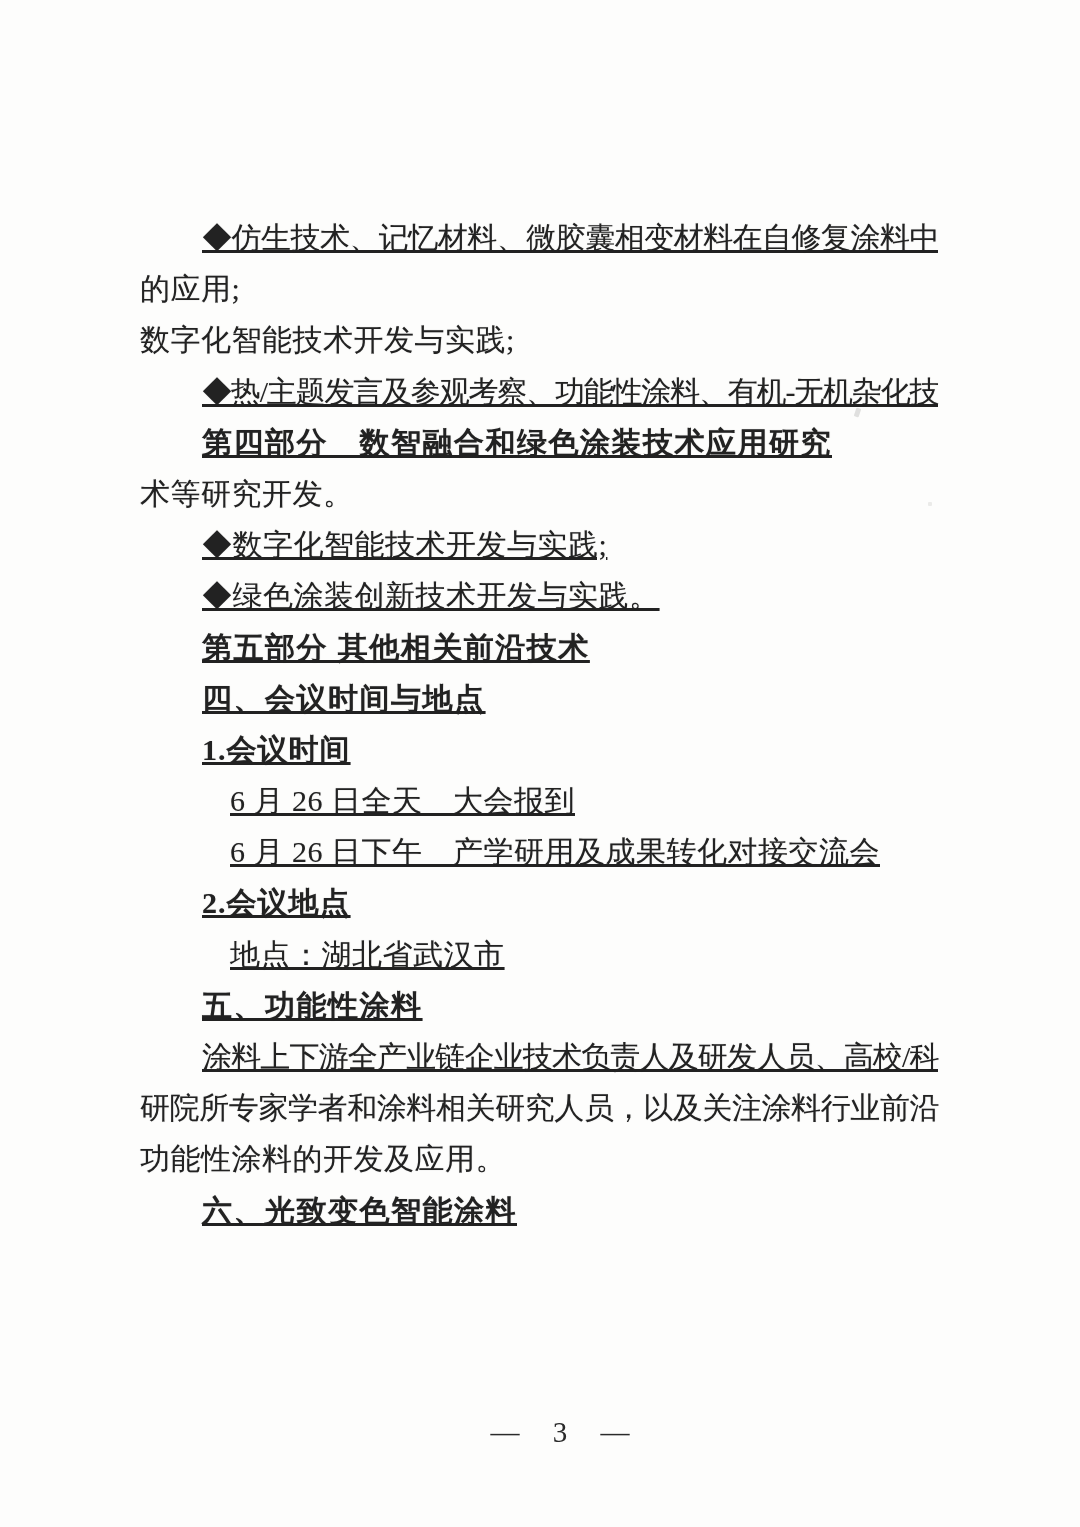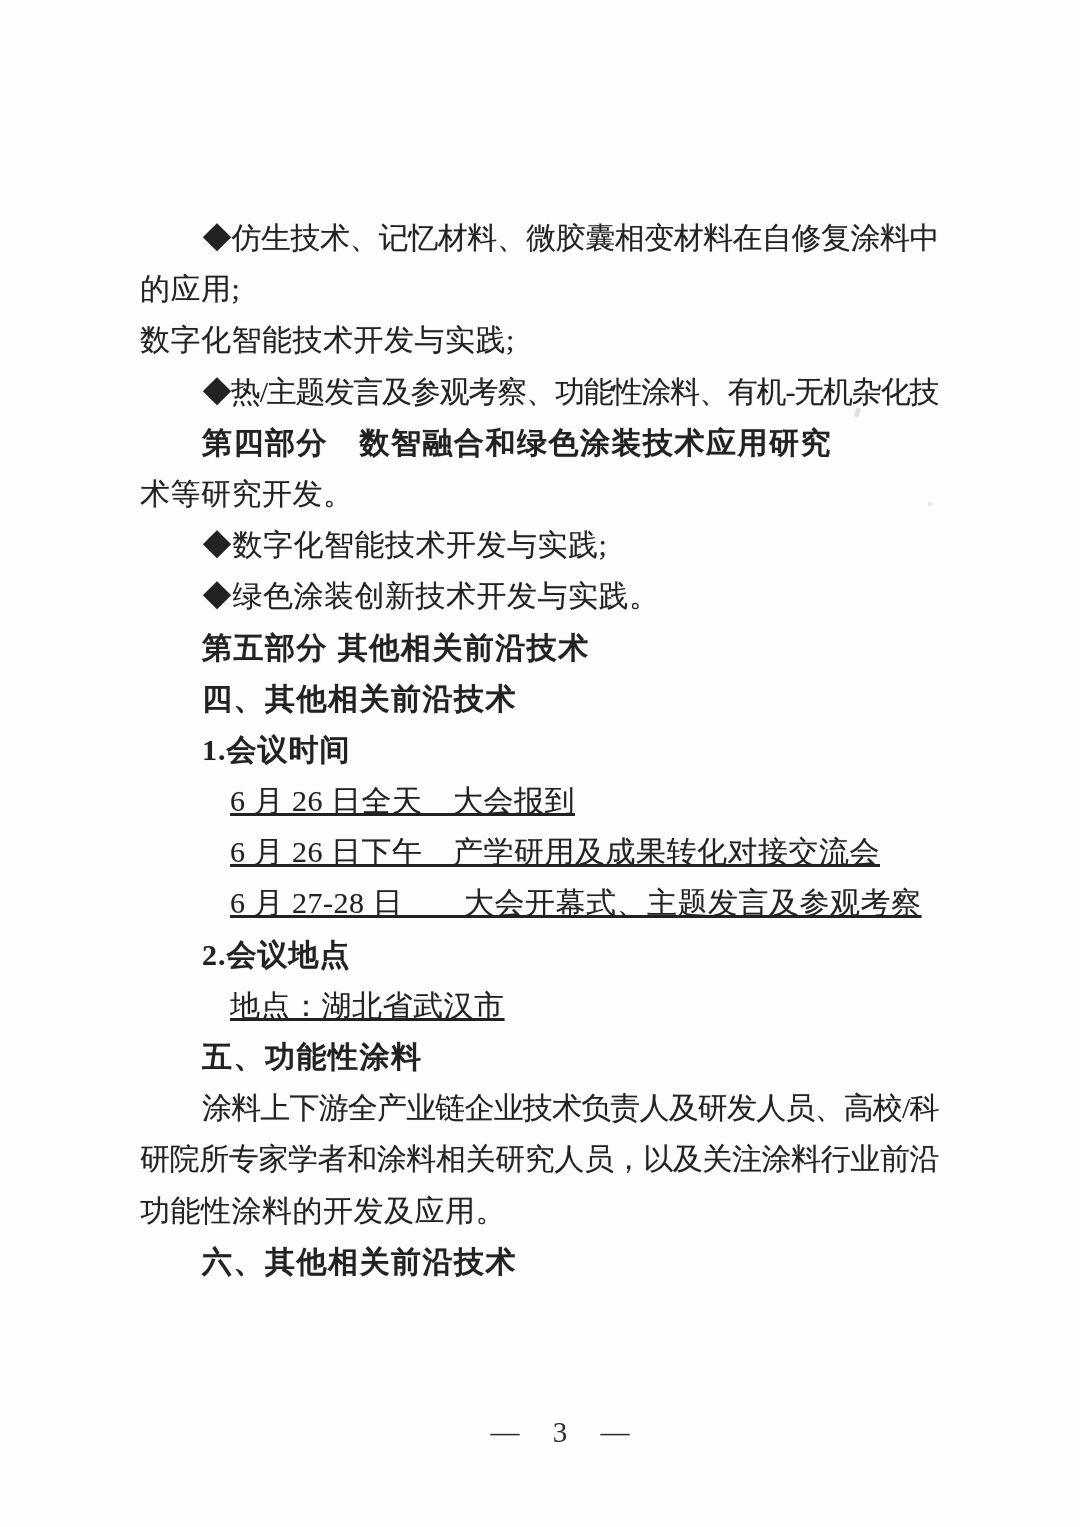--- a/index.html
+++ b/index.html
@@ -24,21 +24,21 @@
   }
   .line {
     height: 51.2px;
     line-height: 51.2px;
     font-size: 30px;
     white-space: pre;
     letter-spacing: 0.5px;
     text-shadow: 0 0 1px rgba(70,70,70,0.35);
   }
   
-  .ind2  { padding-left: 62px; }
+  .ind2  { padding-left: 62px; text-decoration: underline; }
   
   .ind25 { padding-left: 90px; text-decoration: underline; }
   
   .fill {
     white-space: normal;
     text-align: justify;
     text-align-last: justify;
     letter-spacing: -1.5px;
   }
   
@@ -82,32 +82,31 @@
   <div class="content">
     <div class="line ind2 fill">◆仿生技术、记忆材料、微胶囊相变材料在自修复涂料中</div>
     <div class="line">的应用;</div>
     <div class="line">数字化智能技术开发与实践;</div>
     <div class="line ind2 fill">◆热/主题发言及参观考察、功能性涂料、有机-无机杂化技</div>
     <div class="line ind2 bold">第四部分　数智融合和绿色涂装技术应用研究</div>
     <div class="line">术等研究开发。</div>
     <div class="line ind2">◆数字化智能技术开发与实践;</div>
     <div class="line ind2">◆绿色涂装创新技术开发与实践。</div>
     <div class="line ind2 bold">第五部分 其他相关前沿技术</div>
-    <div class="line ind2 bold">四、其他相关前沿技术</div>
+    <div class="line ind2 bold">四、会议时间与地点</div>
     <div class="line ind2 semi">1.会议时间</div>
     <div class="line ind25">6 月 26 日全天　大会报到</div>
     <div class="line ind25">6 月 26 日下午　产学研用及成果转化对接交流会</div>
-    <div class="line ind25">6 月 27-28 日　　大会开幕式、主题发言及参观考察</div>
     <div class="line ind2 semi">2.会议地点</div>
     <div class="line ind25">地点：湖北省武汉市</div>
     <div class="line ind2 bold">五、功能性涂料</div>
     <div class="line ind2 fill">涂料上下游全产业链企业技术负责人及研发人员、高校/科</div>
     <div class="line fill">研院所专家学者和涂料相关研究人员，以及关注涂料行业前沿</div>
     <div class="line">功能性涂料的开发及应用。</div>
-    <div class="line ind2 bold">六、其他相关前沿技术</div>
+    <div class="line ind2 bold">六、光致变色智能涂料</div>
   </div>
 
   <div class="footer">— 3 —</div>
 
   <div class="speck speck-1"></div>
   <div class="speck speck-2"></div>
 
 </div>
 
 </body></html>

